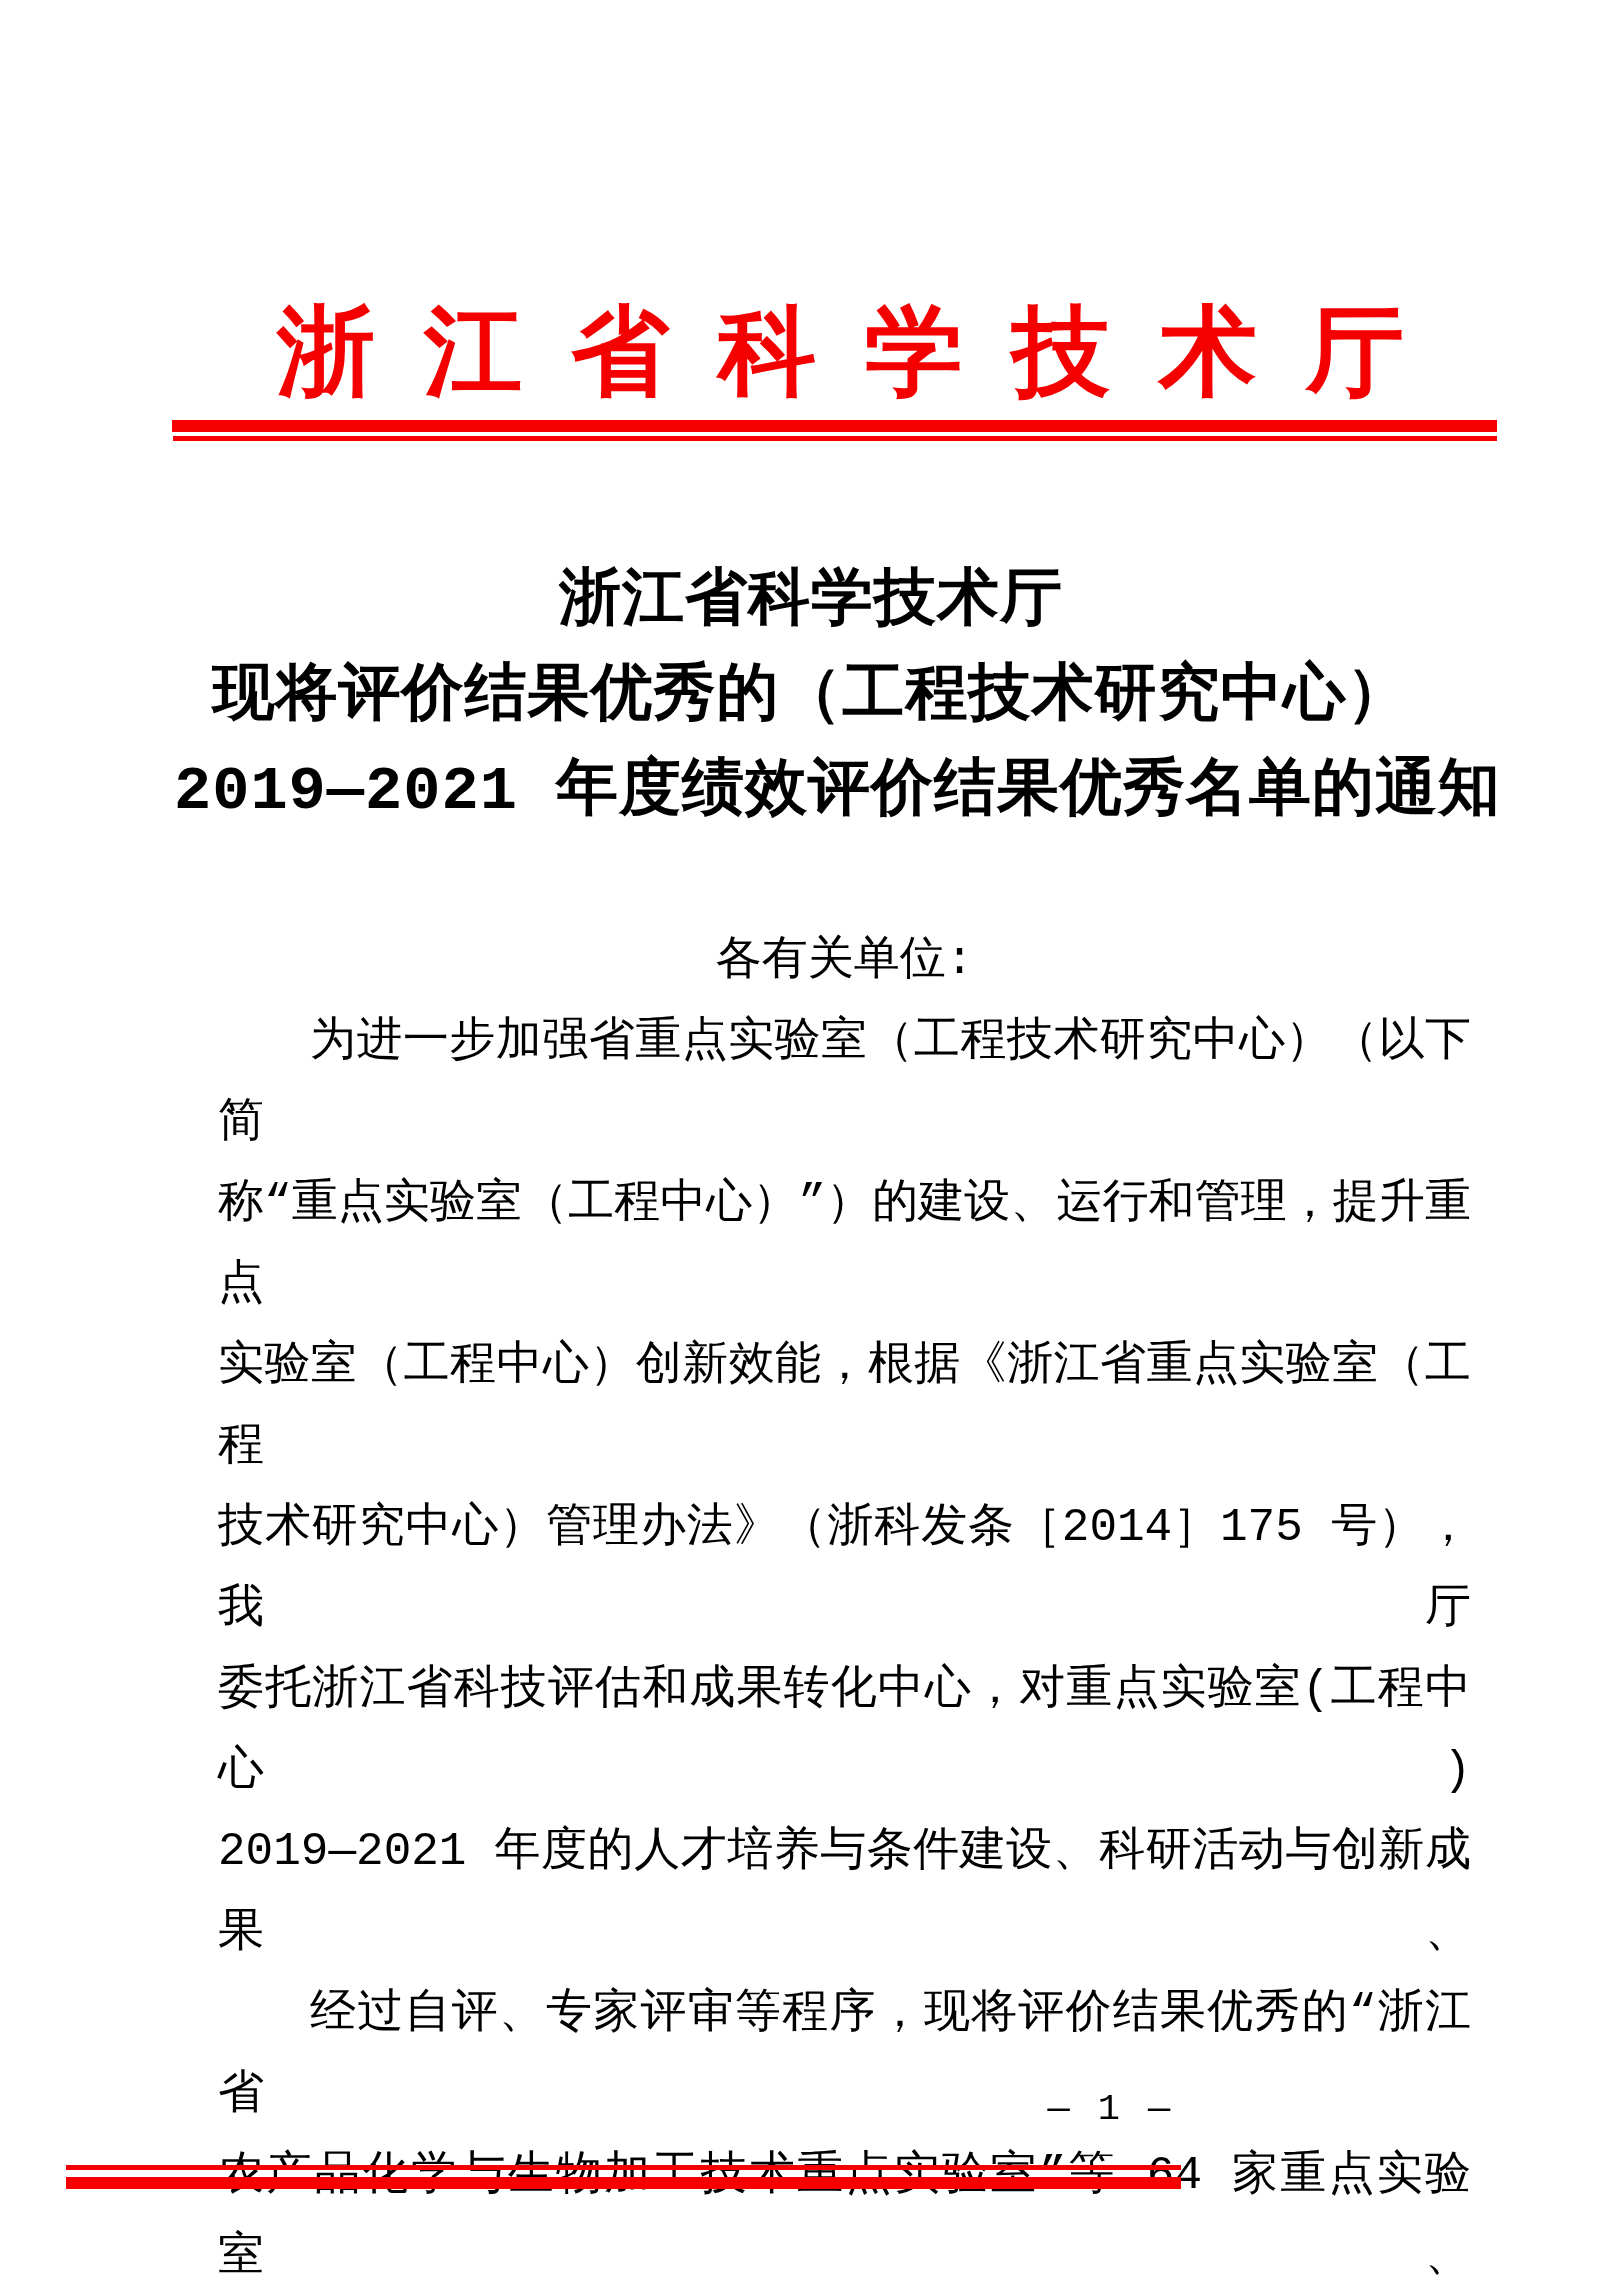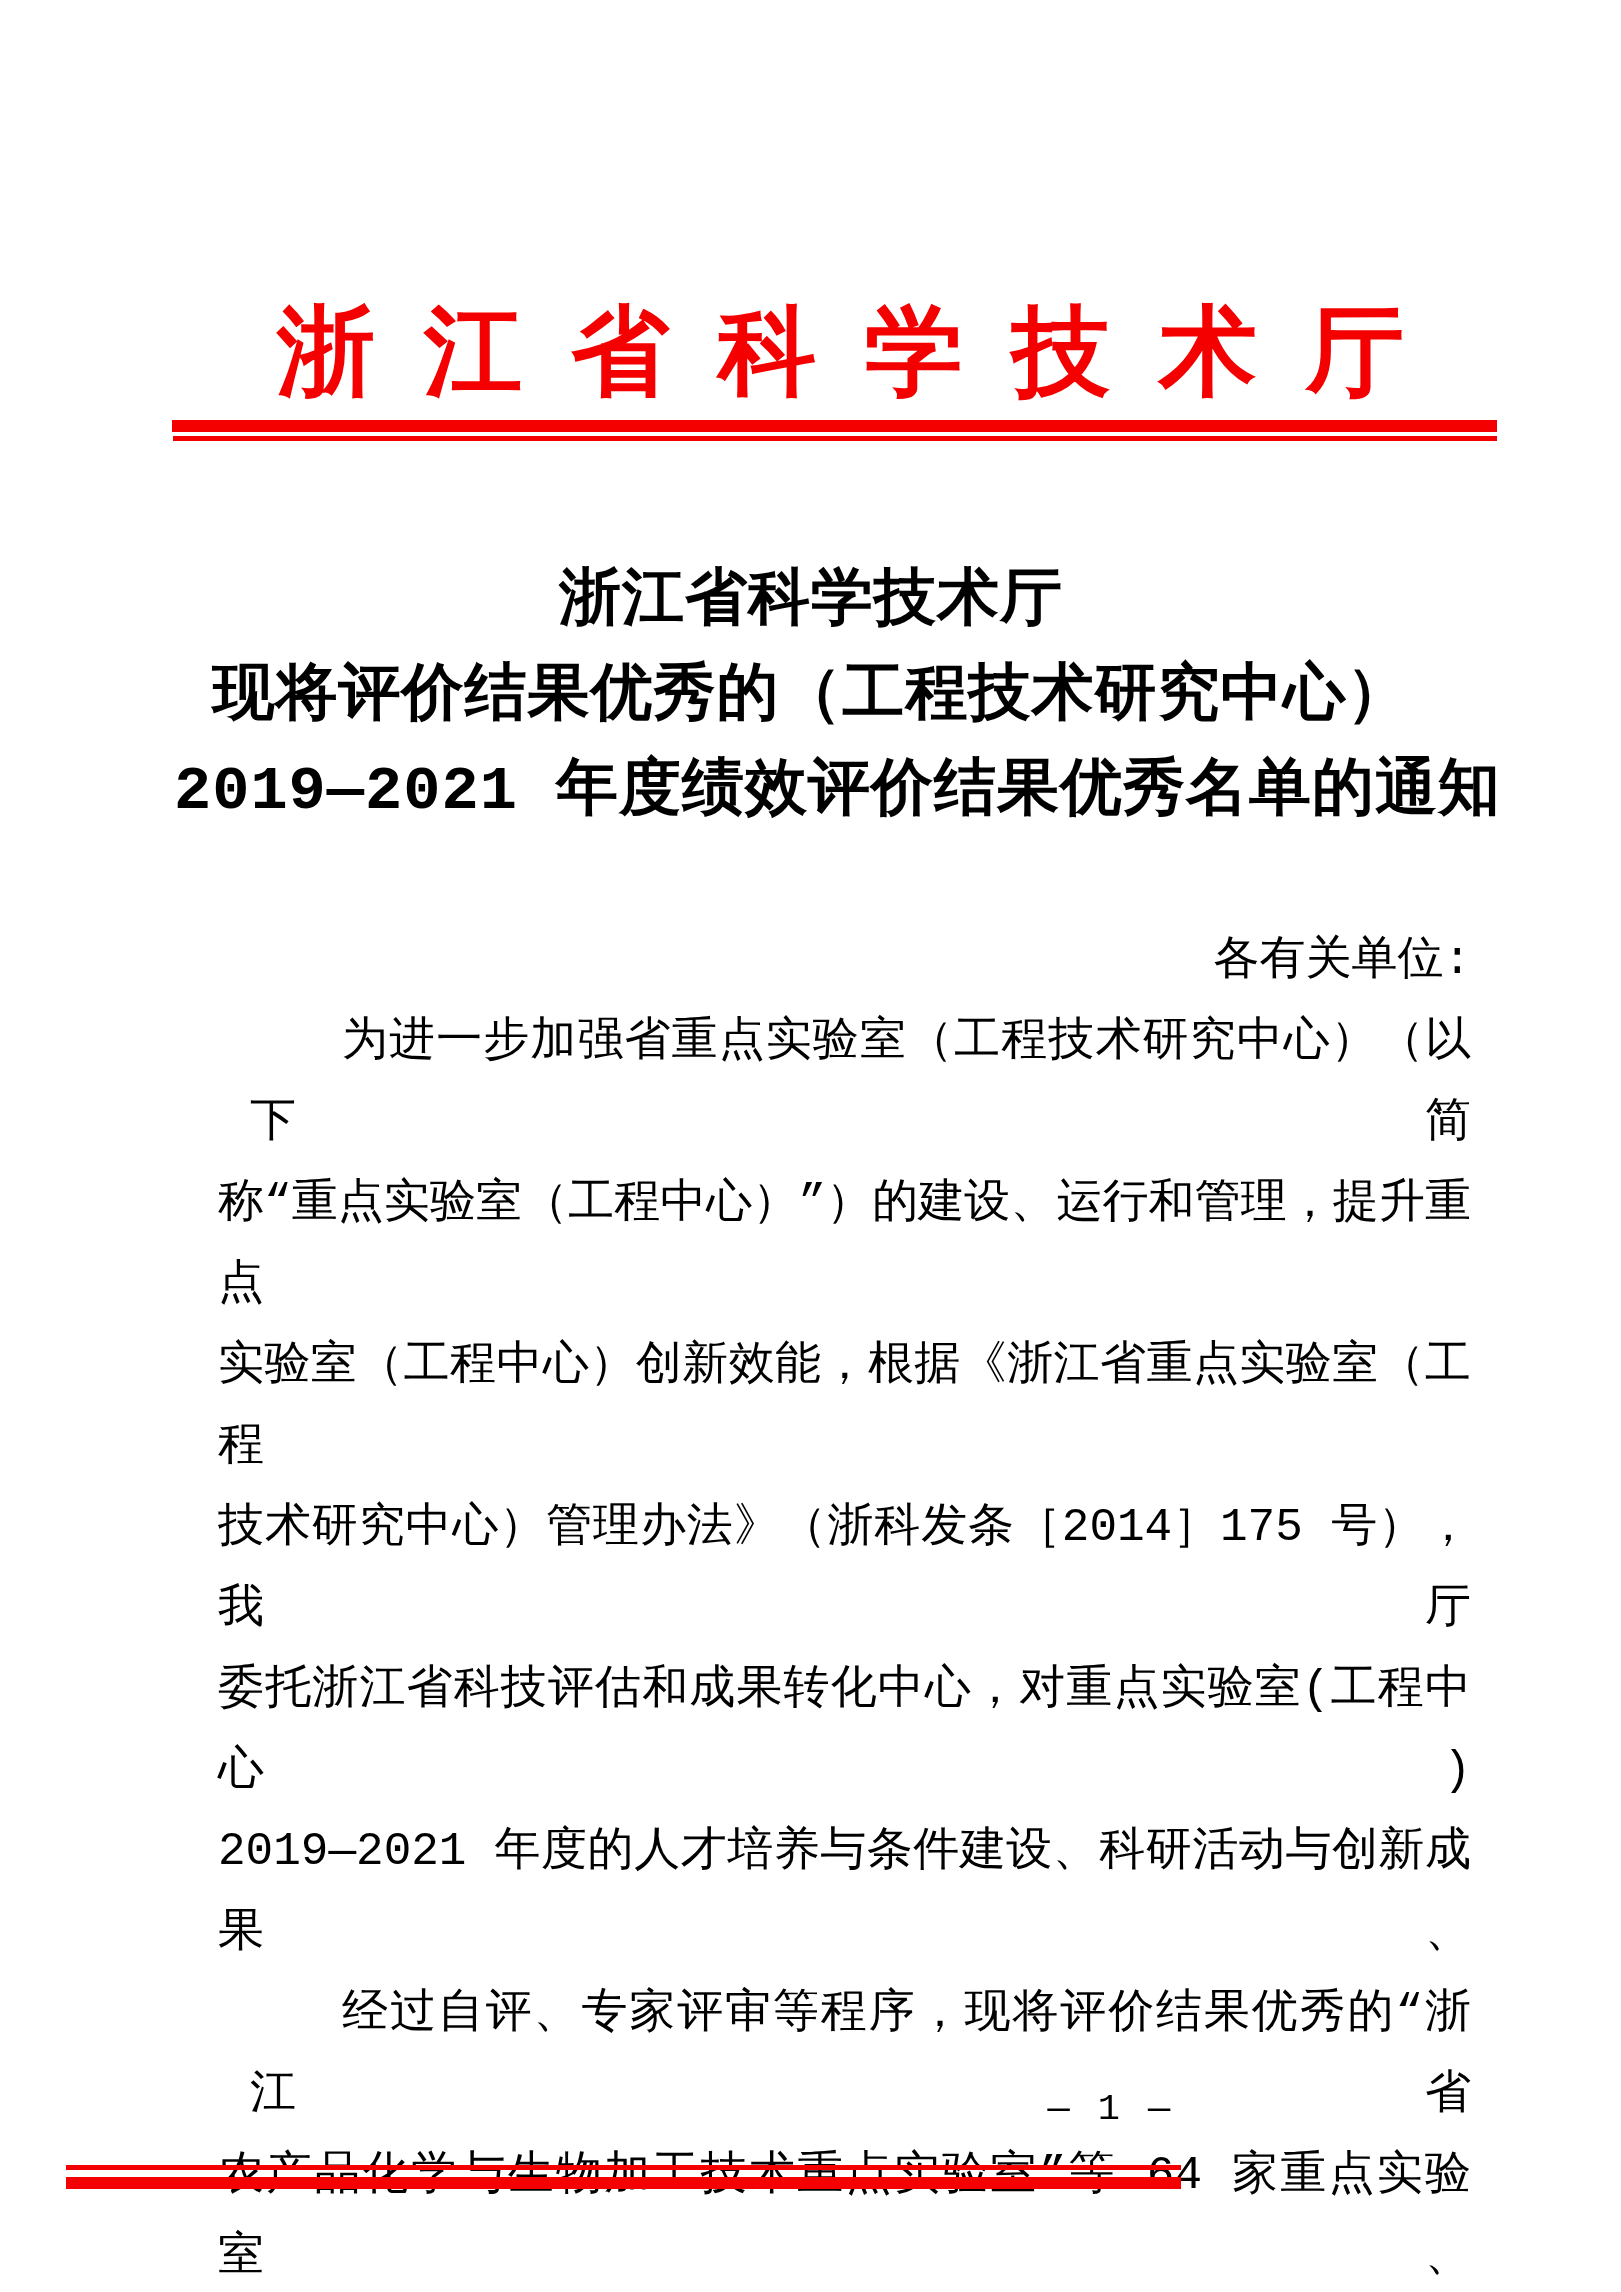--- a/index.html
+++ b/index.html
@@ -48,27 +48,27 @@
 
   
   .body-text {
     position: absolute;
     top: 921px;
     left: 218px;
     width: 1253px;
     font-size: 46px;
     line-height: 81px;
   }
-  .line { margin: 0; text-align: right; }
+  .line { margin: 0; text-align: center; }
   .just {
     text-align: justify;
     text-align-last: justify;
     text-justify: inter-character;
   }
-  .indent { text-indent: 92px; margin-left: 32px; }
+  .indent { text-indent: 92px; }
 
   
   .page-number {
     position: absolute;
     top: 2088px;
     left: 882px;
     width: 291px;
     text-align: right;
     font-size: 37px;
     letter-spacing: 2.9px;

